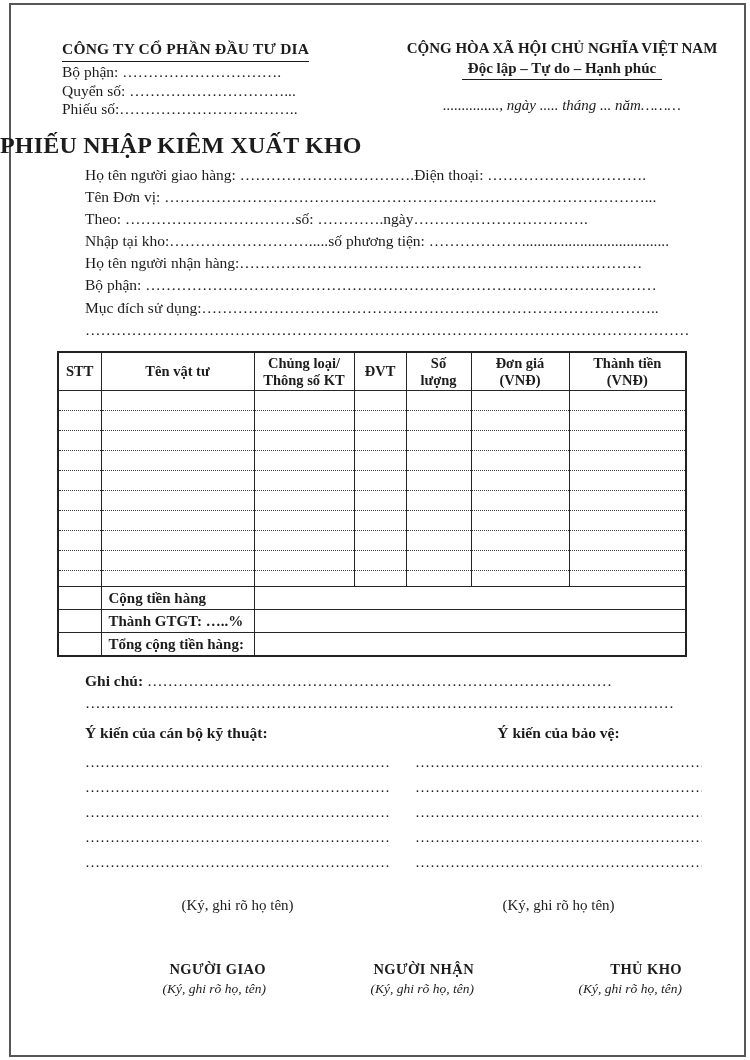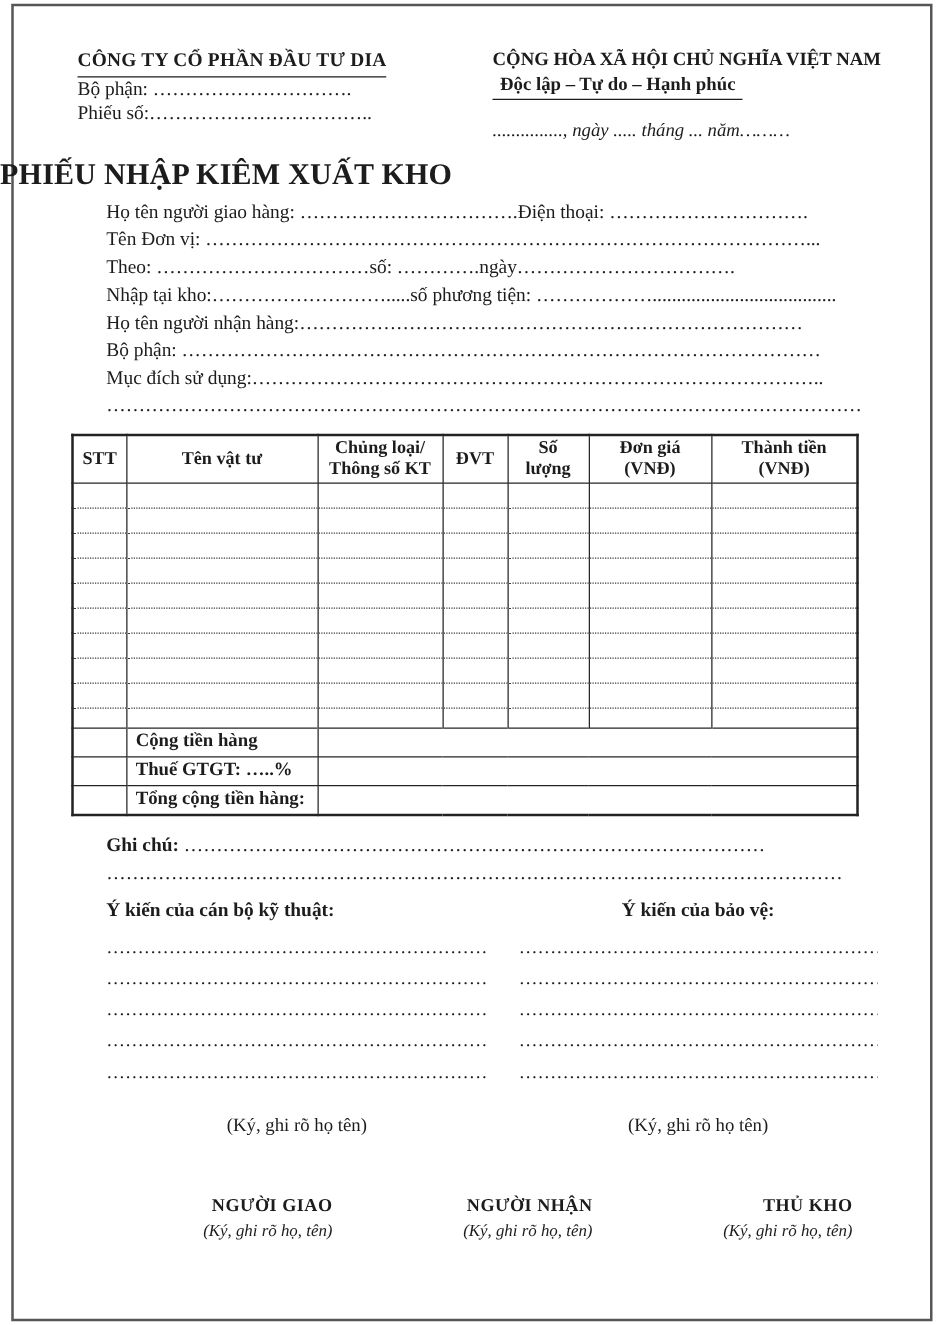--- a/index.html
+++ b/index.html
@@ -16,21 +16,21 @@
 
   
   .top-header{display:flex;justify-content:space-between;padding:40px 20px 0 62px;}
   .company{width:305px;}
   .company-name{
     display:inline-block;font-weight:bold;font-size:15.5px;letter-spacing:.2px;
     border-bottom:1.6px solid #1c1c1c;padding-bottom:3px;white-space:nowrap;
   }
   .company-lines{margin-top:1px;font-size:15.5px;line-height:18.5px;}
   .company-lines div{white-space:nowrap;overflow:hidden;}
-  .national{width:336px;}
+  .national{width:336px;text-align:center;}
   .nat1{font-weight:bold;font-size:15px;white-space:nowrap;}
   .nat2{
     display:inline-block;font-weight:bold;font-size:15px;margin-top:3px;
     border-bottom:1.6px solid #1c1c1c;padding:0 6px 2px 6px;white-space:nowrap;
   }
   .date-line{font-style:italic;font-size:15px;margin-top:17px;white-space:nowrap;}
 
   
   .doc-title{text-align:left;font-weight:bold;font-size:24px;margin-top:13px;letter-spacing:.2px;}
 
@@ -86,20 +86,21 @@
 
 <div class="scan-frame"></div>
 
 <div class="page">
 
   <div class="top-header">
     <div class="company">
       <span class="company-name">CÔNG TY CỔ PHẦN ĐẦU TƯ DIA</span>
       <div class="company-lines">
         <div>Bộ phận: ………………………….</div>
+        <div>Quyển số: …………………………...</div>
         <div>Phiếu số:……………………………..</div>
       </div>
     </div>
     <div class="national">
       <div class="nat1">CỘNG HÒA XÃ HỘI CHỦ NGHĨA VIỆT NAM</div>
       <span class="nat2">Độc lập – Tự do – Hạnh phúc</span>
       <div class="date-line">..............., ngày ..... tháng ... năm………</div>
     </div>
   </div>
 
@@ -251,21 +252,21 @@
         </tr>
       </tbody>
     <tbody>
       <tr>
         <td class="sum-cell"></td>
         <td class="sum-label">Cộng tiền hàng</td>
         <td class="sum-cell" colspan="5"></td>
       </tr>
       <tr>
         <td class="sum-cell"></td>
-        <td class="sum-label">Thuế GTGT: …..%</td>
+        <td class="sum-label">Thành GTGT: …..%</td>
         <td class="sum-cell" colspan="5"></td>
       </tr>
       <tr>
         <td class="sum-cell"></td>
         <td class="sum-label">Tổng cộng tiền hàng:</td>
         <td class="sum-cell" colspan="5"></td>
       </tr>
     </tbody>
   </table>
 

